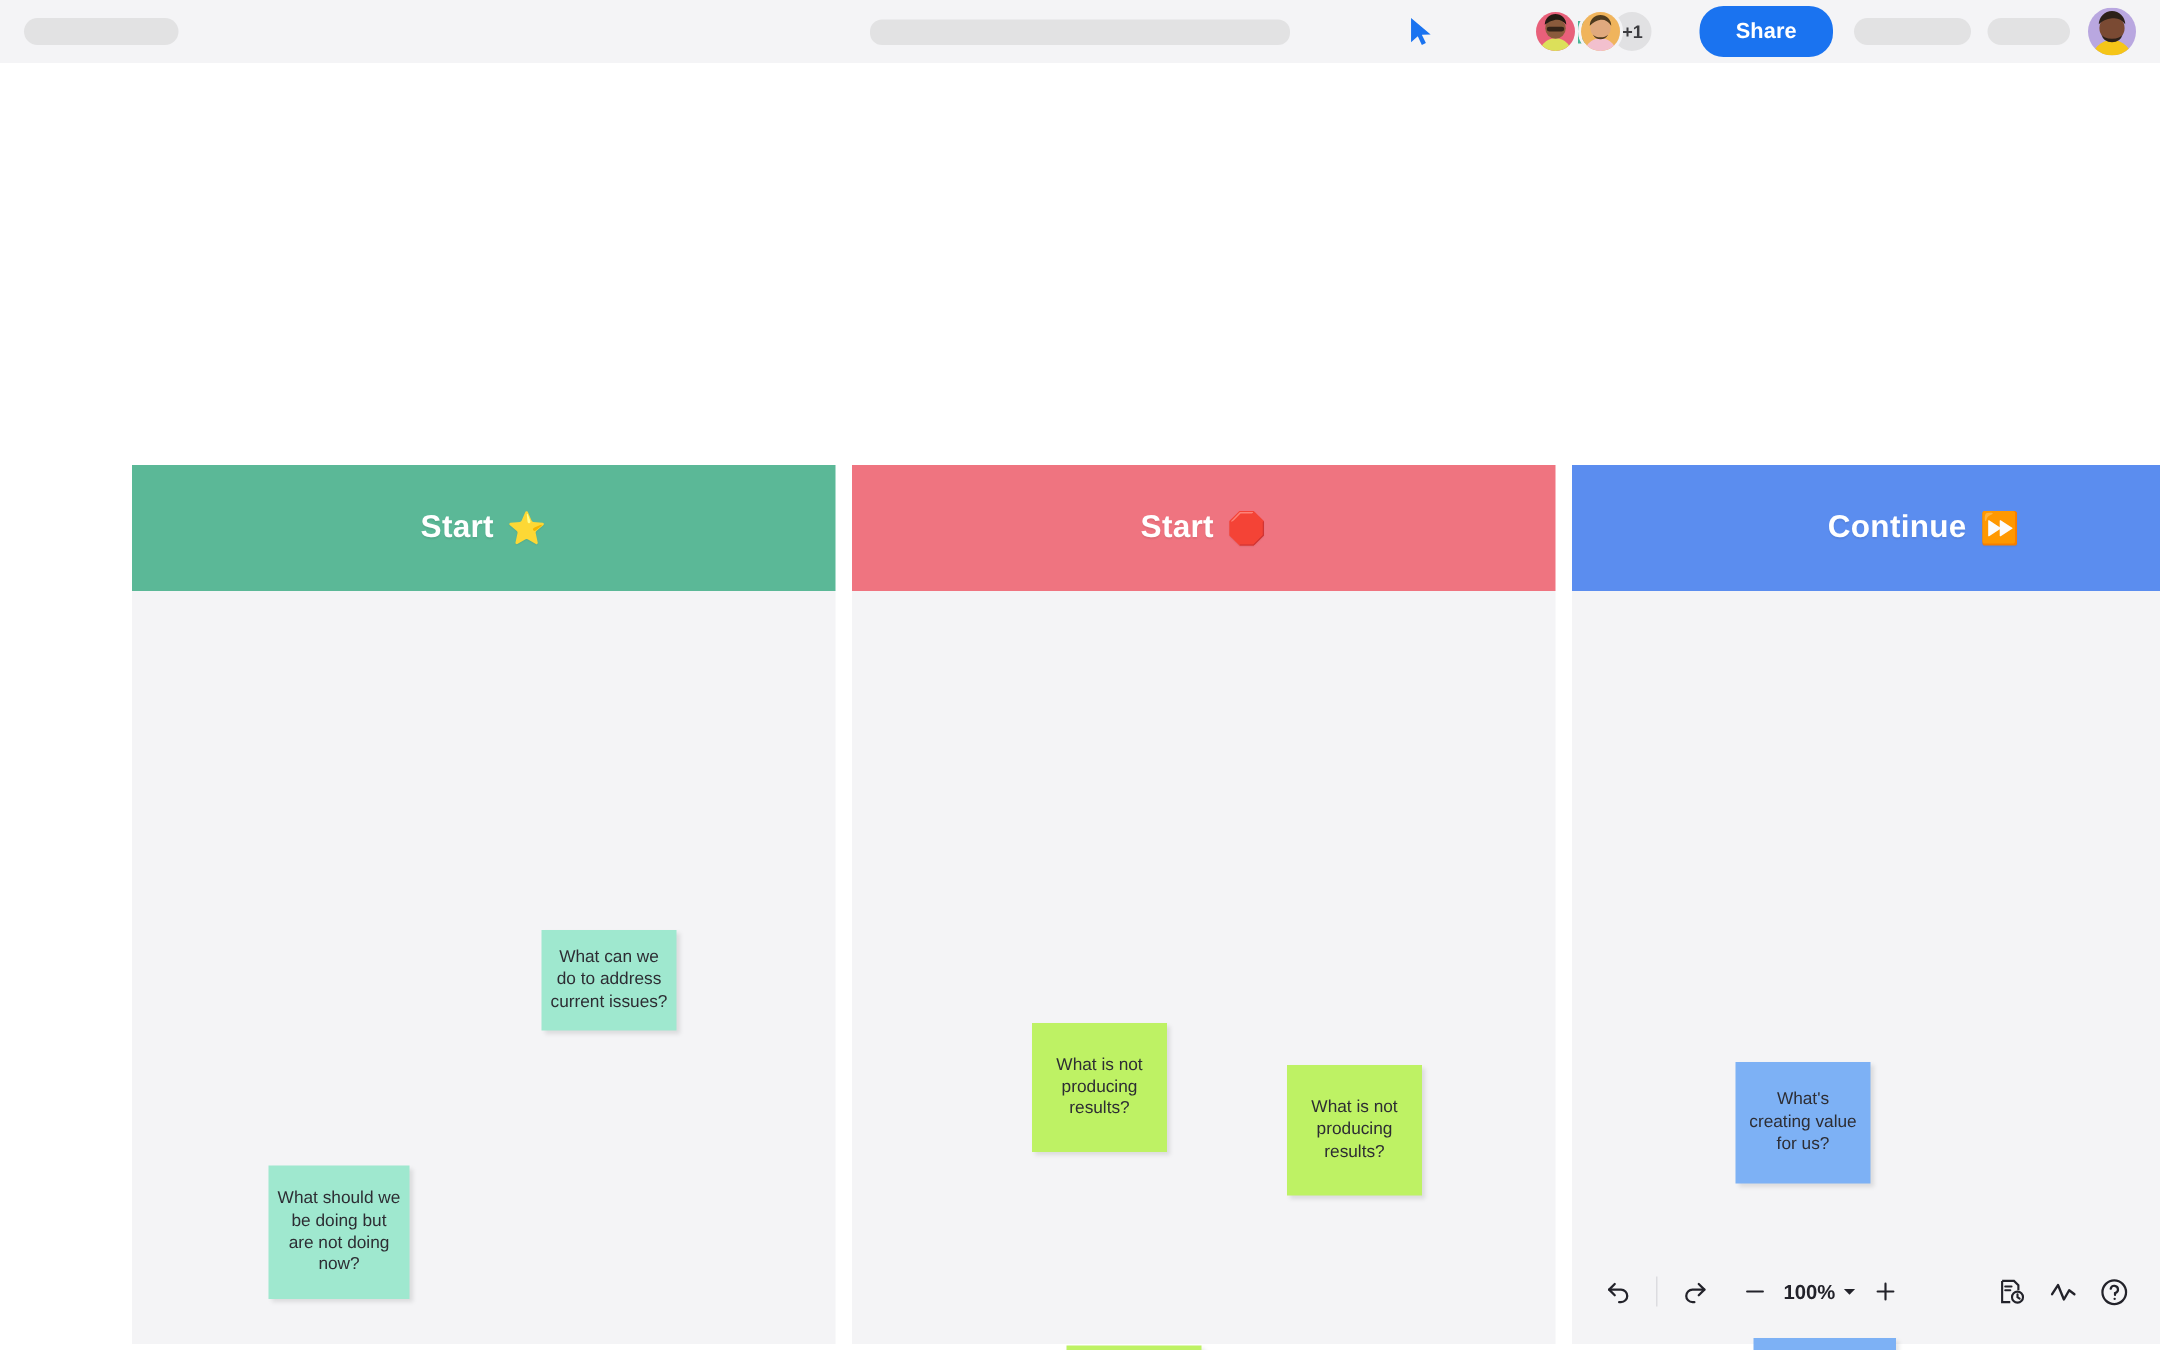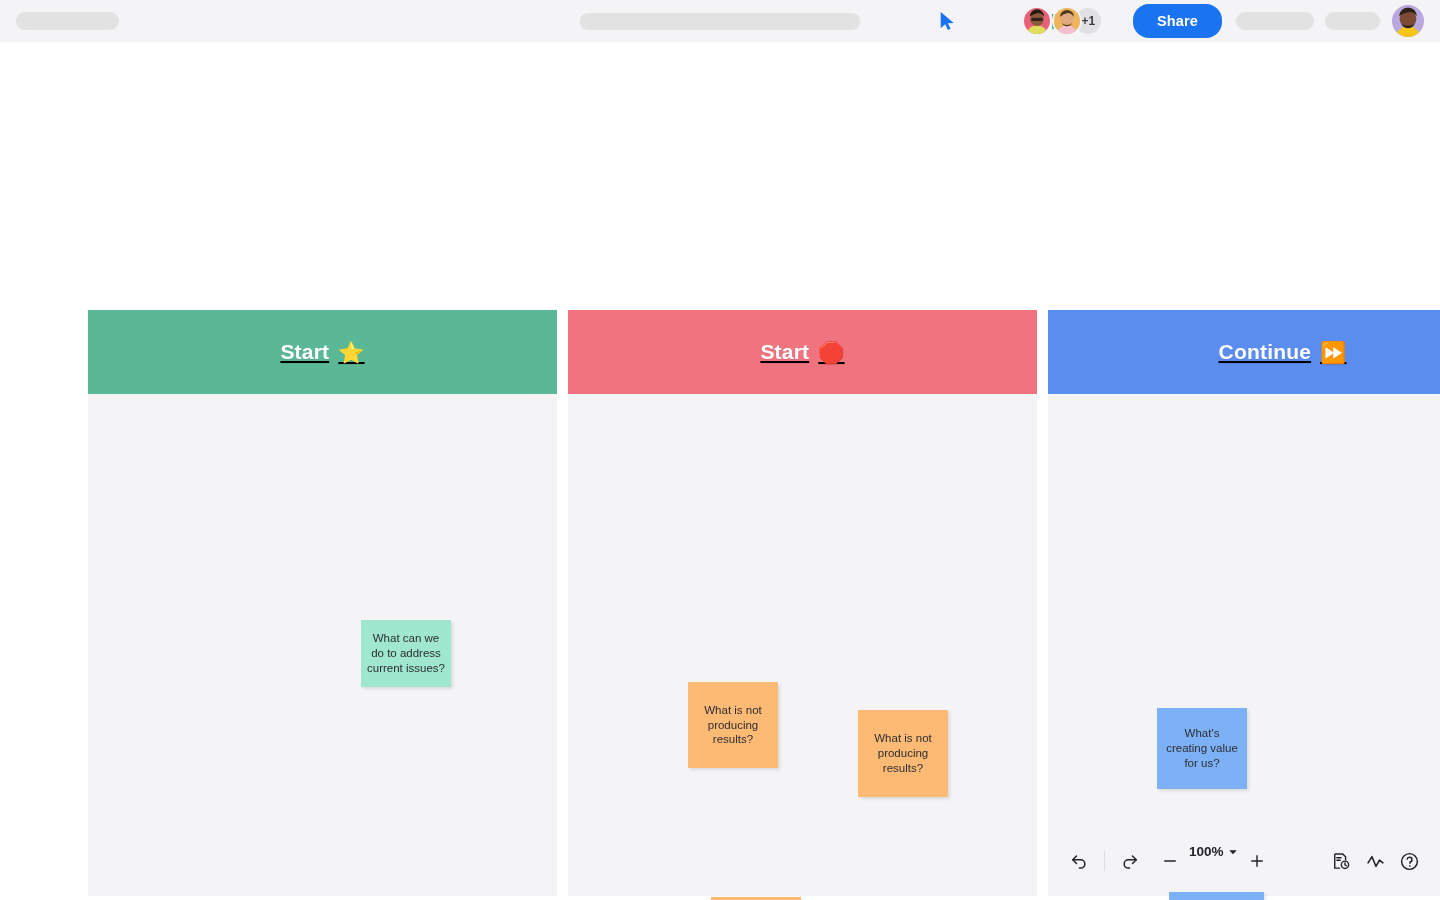--- a/index.html
+++ b/index.html
@@ -88,52 +88,52 @@
     padding: 10px 0 10px;
   }
   .lt-btn {
     width: 40px; height: 40px; display: flex; align-items: center; justify-content: center;
     cursor: pointer; background: none; border: none;
   }
 
   
   .board { position: absolute; left: 0; top: 42px; width: 1440px; height: 858px; background: #fff; }
   .columns { position: absolute; left: 88px; top: 268px; display: flex; gap: 11px; }
-  .column { width: 469px; display: flex; flex-direction: column; text-decoration: underline; }
+  .column { width: 469px; display: flex; flex-direction: column; }
   .col-head {
     height: 84px; display: flex; align-items: center; justify-content: center;
     color: #fff; font-size: 21px; font-weight: 700; letter-spacing: .2px;
     text-shadow: 0 1px 1px rgba(0,0,0,.07);
   }
   .col-head .emo { font-size: 21px; margin-left: 9px; line-height: 1; }
   .col-body { height: 502px; background: #f4f4f6; position: relative; }
 
   .note {
     position: absolute;
     background: #9fe8cf;
     box-shadow: 2px 2px 3px rgba(0,0,0,.10);
     display: flex; align-items: center; justify-content: center;
     text-align: center;
     font-size: 11.5px; line-height: 1.30; color: #2d2d33;
     padding: 5px 6px; cursor: pointer;
   }
-  .note.pink { background: #fdba74; }
+  .note.pink { background: #bef264; }
   .note.blue { background: #7db1f5; }
 
   
   .bottom-bar {
     position: absolute; left: 1048px; top: 838px; width: 392px; height: 46px;
     background: #f4f4f6; display: flex; align-items: center; padding: 0 14px;
   }
   .bb-btn {
     width: 34px; height: 34px; display: flex; align-items: center; justify-content: center;
     background: none; border: none; cursor: pointer;
   }
   .bb-sep { width: 1px; height: 20px; background: #dcdce0; margin: 0 8px; }
-  .zoom-group { display: flex; align-items: flex-start; margin-left: 6px; }
+  .zoom-group { display: flex; align-items: center; margin-left: 6px; }
   .zoom-val {
     font-size: 13.5px; font-weight: 700; color: #22222a; margin: 0 2px;
     display: flex; align-items: center; gap: 4px; cursor: pointer;
   }
   .spacer { flex: 1; }
 </style>
 </head>
 <body>
 
 <div id="app">
@@ -326,20 +326,21 @@
   <div class="board">
     <div class="columns">
 
       <div class="column">
         <div class="col-head" style="background:#5bb897">
           <span>Start</span>
           <span class="emo">⭐</span>
         </div>
         <div class="col-body">
           <div class="note" style="left:273px;top:226px;width:90px;height:67px">What can we do to address current issues?</div>
+          <div class="note" style="left:91px;top:383px;width:94px;height:89px">What should we be doing but are not doing now?</div>
 
         </div>
       </div>
 
       <div class="column">
         <div class="col-head" style="background:#ef7480">
           <span>Start</span>
           <span class="emo">🛑</span>
         </div>
         <div class="col-body">

